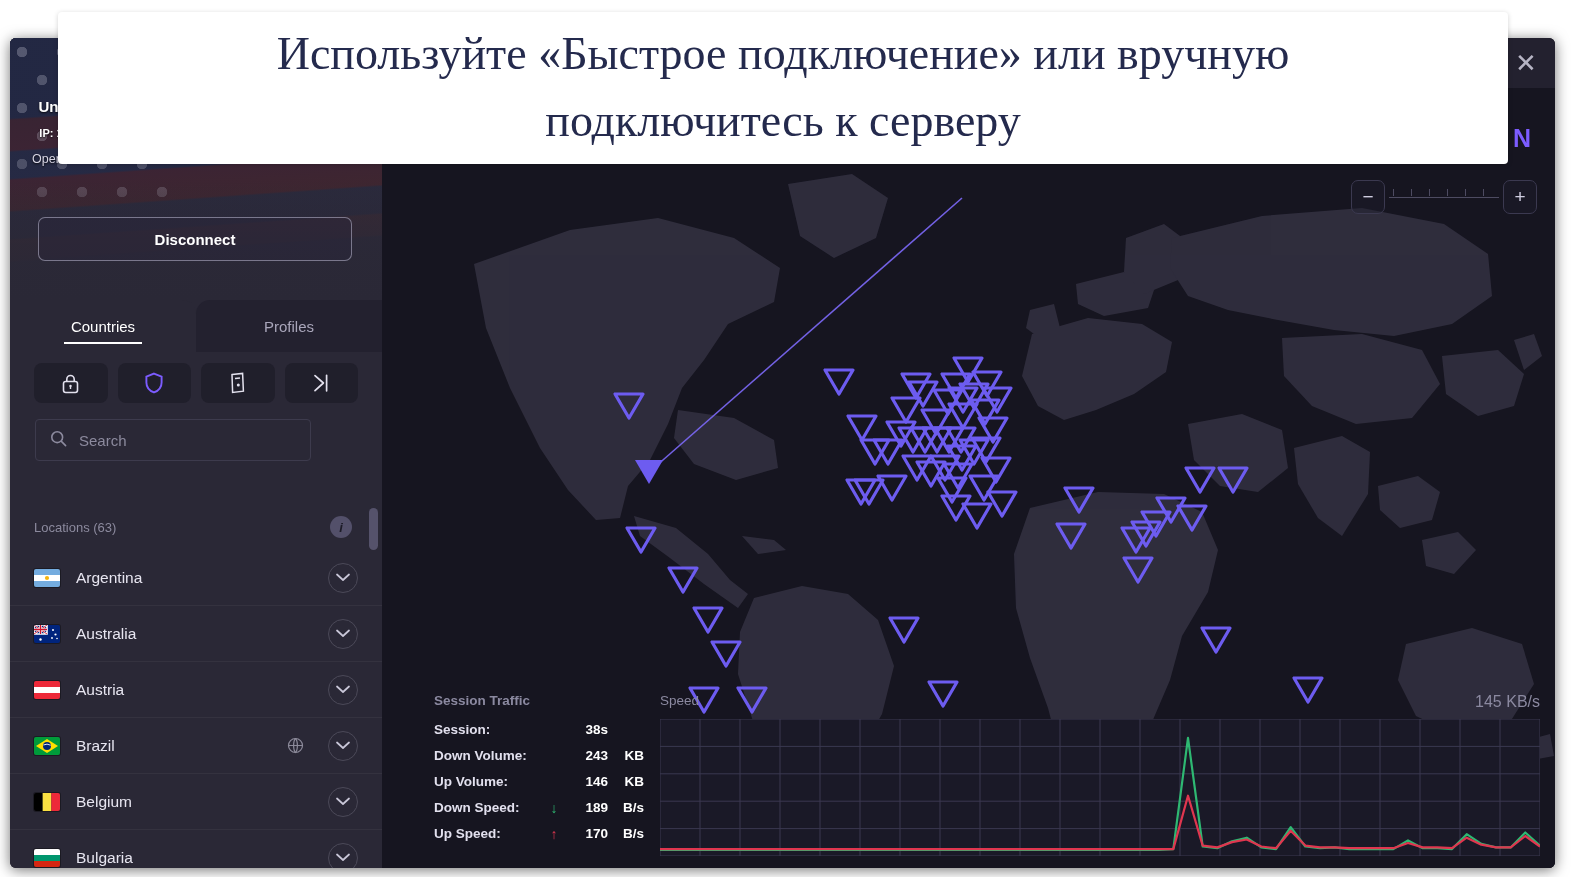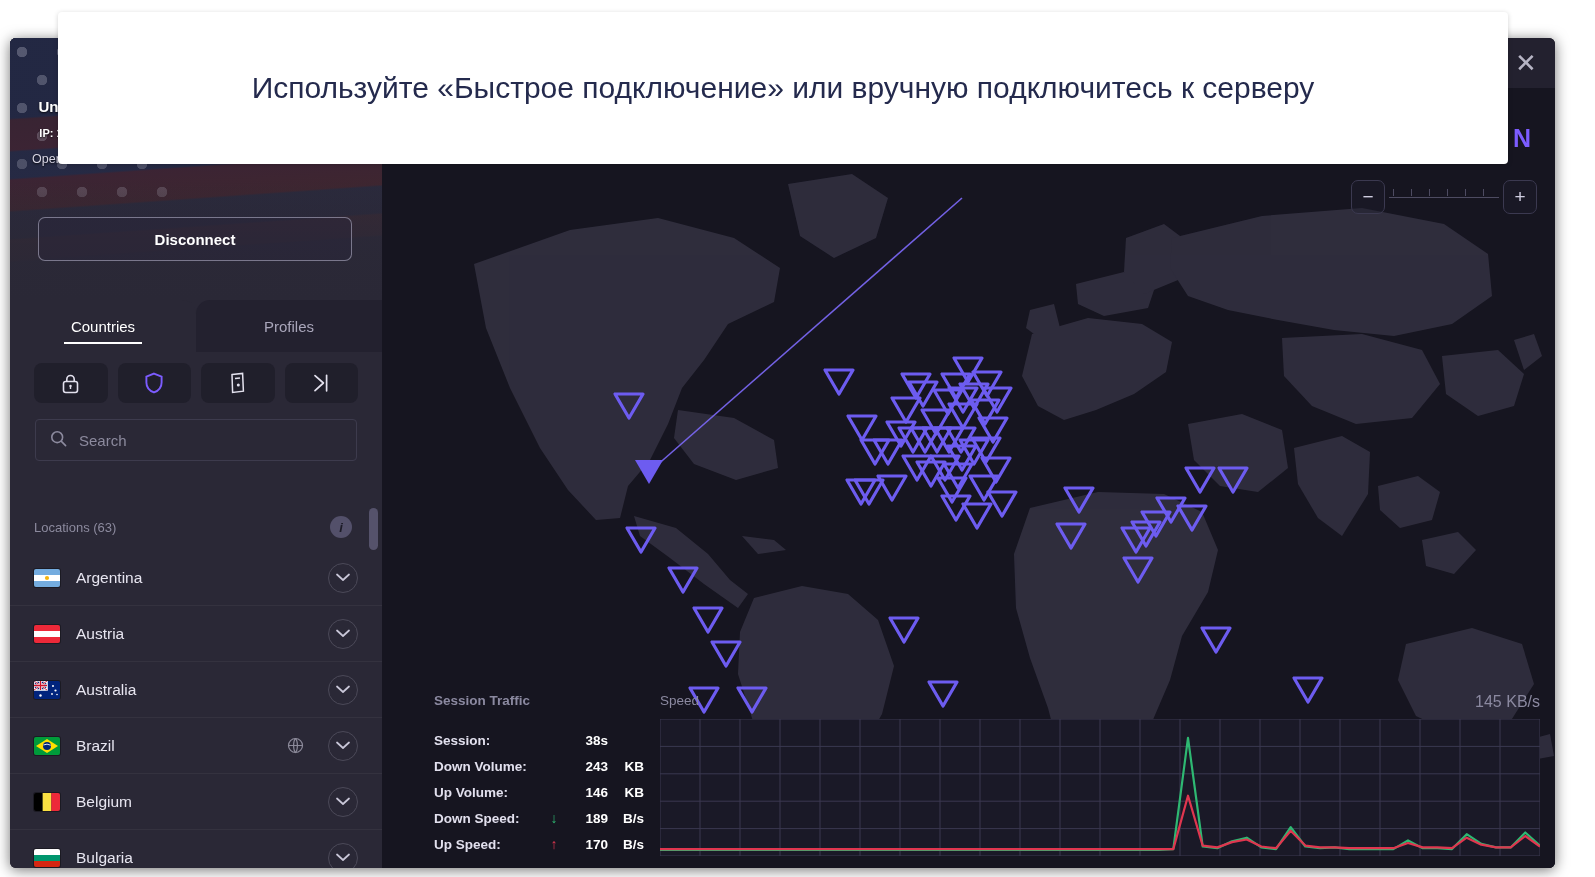--- a/index.html
+++ b/index.html
@@ -127,21 +127,21 @@
     position:absolute; left:0; top:314px; width:372px; height:62px;
     display:flex; gap:10px; padding:0 24px; align-items:center;
   }
   .filter-btn {
     flex:1; height:40px; border-radius:8px; background:#201f2b;
     display:flex; align-items:center; justify-content:center; cursor:pointer;
   }
 
   
   .search-box {
-    position:absolute; left:25px; top:381px; width:322px; height:42px;
+    position:absolute; left:25px; top:381px; width:276px; height:42px;
     border:1px solid #3d3b4d; border-radius:4px;
     display:flex; align-items:center; gap:12px; padding:0 14px;
     cursor:text;
   }
   .search-box input {
     background:transparent; border:none; outline:none;
     color:#d6d4e2; font-size:15px; font-family:inherit; width:100%;
   }
   .search-box input::placeholder { color:#8c8a9e; }
 
@@ -204,43 +204,43 @@
   .brand-n {
     position:absolute; right:24px; top:36px;
     color:#7c5cff; font-size:25px; font-weight:700;
   }
 
   
   .stats {
     position:absolute; left:424px; top:655px; width:215px; color:#cfcde0;
   }
   .stats-title { color:#8b89a0; font-size:13.5px; font-weight:700; margin-bottom:14px; }
-  .stat-row { display:flex; align-items:flex-end; font-size:13.5px; font-weight:600; height:26px; }
+  .stat-row { display:flex; align-items:flex-start; font-size:13.5px; font-weight:600; height:26px; }
   .stat-label { width:110px; color:#e2e0ee; }
   .stat-arrow { width:20px; text-align:center; font-size:14px; }
   .stat-val { width:44px; text-align:right; color:#ffffff; }
   .stat-unit { width:36px; text-align:right; padding-left:10px; color:#ffffff; }
 
   
   .graph-wrap { position:absolute; left:650px; top:655px; width:880px; height:190px; }
   .graph-title { color:#8b89a0; font-size:13.5px; position:absolute; left:0; top:0; }
   .graph-max { color:#8b89a0; font-size:16px; position:absolute; right:0; top:0; }
   .graph-canvas { position:absolute; left:0; top:26px; width:880px; height:137px; }
 
   
   .banner {
     position:absolute; left:58px; top:12px; width:1450px; height:152px;
     background:#ffffff; border-radius:4px;
     display:flex; align-items:center; justify-content:center;
     box-shadow:0 1px 5px rgba(0,0,0,.18);
     z-index:50;
   }
   .banner-text {
-    font-family:Liberation Sans, sans-serif;
-    color:#242a4d; font-size:30px; line-height:1.45; text-align:center;
+    font-family:Liberation Serif, serif;
+    color:#242a4d; font-size:46px; line-height:1.45; text-align:center;
     max-width:1300px;
   }
 </style>
 </head>
 <body>
 
 <div id="root">
 
   <div class="app-window">
 
@@ -541,45 +541,45 @@
               </svg></span>
             <span class="cname">Argentina</span>
             <span class="chev">
               <svg width="14" height="9" viewBox="0 0 14 9" fill="none" stroke="#c9c7d8" stroke-width="1.7" stroke-linecap="round" stroke-linejoin="round">
                 <path d="M1 1.5 L7 7 L13 1.5"></path>
               </svg>
             </span>
           </div>
           <div class="country-row">
             <span class="flag-ico"><svg viewBox="0 0 26 18">
-                <rect width="26" height="6" fill="#ed2939"></rect>
-                <rect y="6" width="26" height="6" fill="#fff"></rect>
-                <rect y="12" width="26" height="6" fill="#ed2939"></rect>
-              </svg></span>
-            <span class="cname">Austria</span>
-            <span class="chev">
-              <svg width="14" height="9" viewBox="0 0 14 9" fill="none" stroke="#c9c7d8" stroke-width="1.7" stroke-linecap="round" stroke-linejoin="round">
-                <path d="M1 1.5 L7 7 L13 1.5"></path>
-              </svg>
-            </span>
-          </div>
-          <div class="country-row">
-            <span class="flag-ico"><svg viewBox="0 0 26 18">
                 <rect width="26" height="18" fill="#00247d"></rect>
                 <path d="M0 0 L13 9 M13 0 L0 9 M0 0 H13 V9 H0Z" stroke="#fff" stroke-width="1.6" fill="none"></path>
                 <path d="M0 0 L13 9 M13 0 L0 9" stroke="#cf142b" stroke-width=".9"></path>
                 <path d="M6.5 0 V9 M0 4.5 H13" stroke="#fff" stroke-width="2.6"></path>
                 <path d="M6.5 0 V9 M0 4.5 H13" stroke="#cf142b" stroke-width="1.3"></path>
                 <circle cx="19" cy="5" r="1" fill="#fff"></circle>
                 <circle cx="21.5" cy="9.5" r="1.1" fill="#fff"></circle>
                 <circle cx="18" cy="13" r=".9" fill="#fff"></circle>
                 <circle cx="23" cy="13.5" r=".8" fill="#fff"></circle>
                 <circle cx="6.5" cy="14.5" r="1.2" fill="#fff"></circle>
               </svg></span>
             <span class="cname">Australia</span>
+            <span class="chev">
+              <svg width="14" height="9" viewBox="0 0 14 9" fill="none" stroke="#c9c7d8" stroke-width="1.7" stroke-linecap="round" stroke-linejoin="round">
+                <path d="M1 1.5 L7 7 L13 1.5"></path>
+              </svg>
+            </span>
+          </div>
+          <div class="country-row">
+            <span class="flag-ico"><svg viewBox="0 0 26 18">
+                <rect width="26" height="6" fill="#ed2939"></rect>
+                <rect y="6" width="26" height="6" fill="#fff"></rect>
+                <rect y="12" width="26" height="6" fill="#ed2939"></rect>
+              </svg></span>
+            <span class="cname">Austria</span>
             <span class="chev">
               <svg width="14" height="9" viewBox="0 0 14 9" fill="none" stroke="#c9c7d8" stroke-width="1.7" stroke-linecap="round" stroke-linejoin="round">
                 <path d="M1 1.5 L7 7 L13 1.5"></path>
               </svg>
             </span>
           </div>
           <div class="country-row">
             <span class="flag-ico"><svg viewBox="0 0 26 18">
                 <rect width="26" height="18" fill="#009b3a"></rect>
                 <path d="M13 2 L24 9 L13 16 L2 9 Z" fill="#fedf00"></path>

